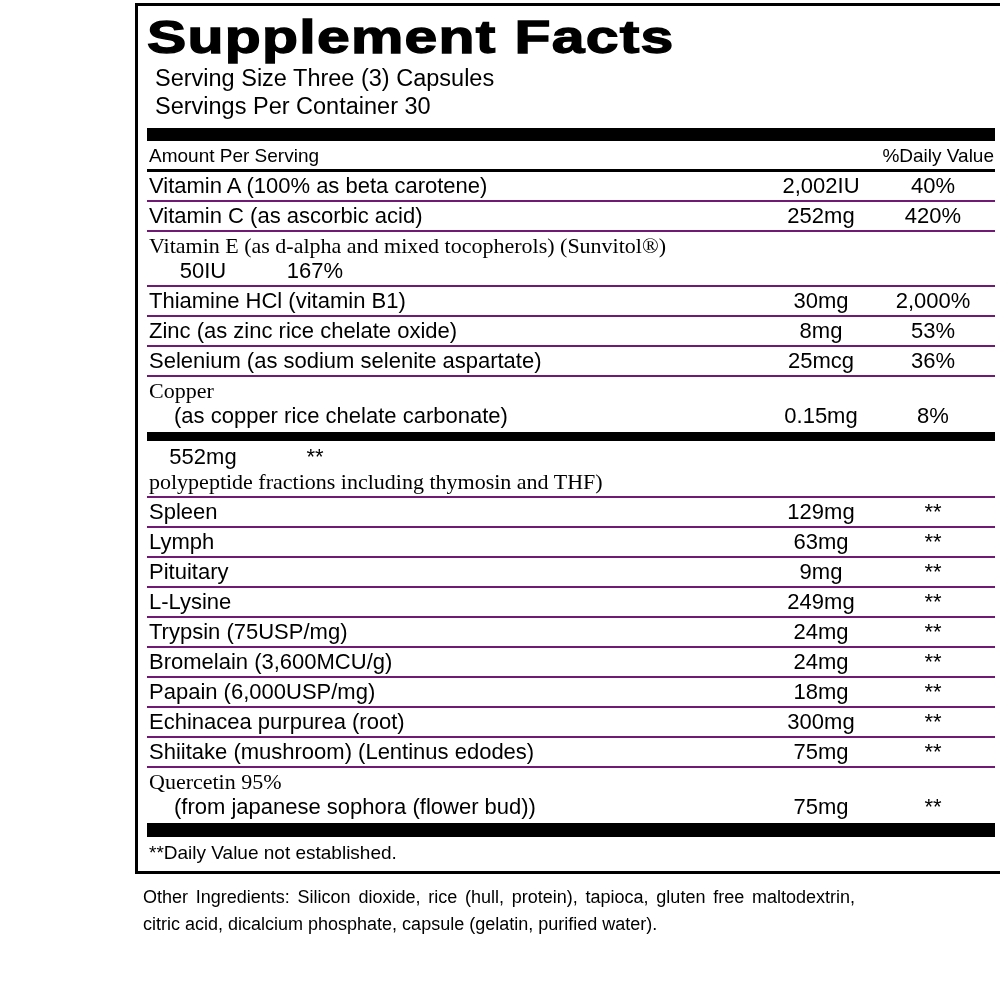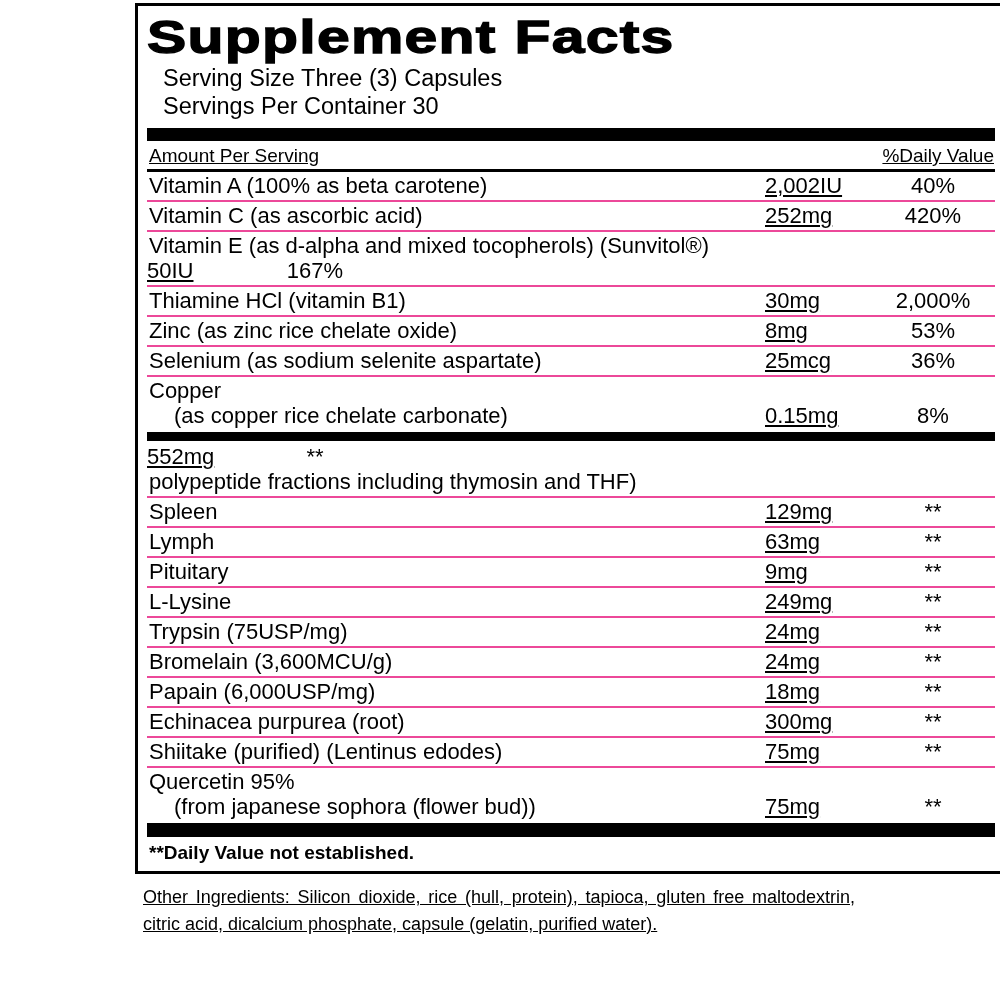--- a/index.html
+++ b/index.html
@@ -27,64 +27,61 @@
     margin: 4px 0 2px 0;
     white-space: nowrap;
     letter-spacing: 1px;
     transform: scaleX(1.28);
     transform-origin: left center;
     -webkit-text-stroke: 1.3px #000;
   }
   .serving-line {
     font-size: 23.5px;
     line-height: 28px;
-    margin-left: 16px;
+    margin-left: 8px;
     white-space: nowrap;
   }
   .bar { background: #000; width: 100%; }
   .bar-top    { height: 13px; margin-top: 8px; }
   .bar-mid    { height: 9px;  margin: 2px 0; }
   .bar-bottom { height: 14px; margin-top: 2px; }
   .col-header {
     display: flex;
     justify-content: space-between;
     align-items: flex-end;
     font-size: 19px;
     line-height: 24px;
     padding: 3px 1px 1px 2px;
     border-bottom: 3px solid #000;
-    text-decoration: underline;
   }
   .row {
-    border-bottom: 2px solid #ec4899;
+    border-bottom: 2px solid #701a75;
     font-size: 22px;
     line-height: 25px;
     padding: 1px 0 2px 0;
   }
   .row.no-b { border-bottom: none; }
   .rflex { display: flex; align-items: baseline; }
   .rname { flex: 1; padding-left: 2px; white-space: nowrap; }
   .indent { padding-left: 27px; }
-  .amt { width: 112px; text-align: left; white-space: nowrap; text-decoration: underline; }
+  .amt { width: 112px; text-align: center; white-space: nowrap; }
   .dv  { width: 118px; text-align: center; padding-right: 6px; white-space: nowrap; }
-  .fullline { padding-left: 2px; white-space: nowrap; }
+  .fullline { padding-left: 2px; white-space: nowrap; font-family: Liberation Serif, serif; }
   .footnote {
     font-size: 19px;
     line-height: 24px;
     padding: 4px 2px 2px 2px;
-    font-weight: bold;
   }
   .other-ing {
     position: absolute;
     left: 143px; top: 884px;
     width: 712px;
     font-size: 18px;
     line-height: 27px;
     text-align: justify;
-    text-decoration: underline;
   }
 </style>
 </head>
 <body>
 
 <div class="panel">
 
   <div class="sf-title">Supplement Facts</div>
   <div class="serving-line">Serving Size Three (3) Capsules</div>
   <div class="serving-line">Servings Per Container 30</div>
@@ -222,21 +219,21 @@
   <div class="row">
     <div class="rflex">
       <span class="rname">Echinacea purpurea (root)</span>
       <span class="amt">300mg</span>
       <span class="dv">**</span>
     </div>
   </div>
 
   <div class="row">
     <div class="rflex">
-      <span class="rname">Shiitake (purified) (Lentinus edodes)</span>
+      <span class="rname">Shiitake (mushroom) (Lentinus edodes)</span>
       <span class="amt">75mg</span>
       <span class="dv">**</span>
     </div>
   </div>
 
   <div class="row no-b">
     <div class="fullline">Quercetin 95%</div>
     <div class="rflex">
       <span class="rname indent">(from japanese sophora (flower bud))</span>
       <span class="amt">75mg</span>

